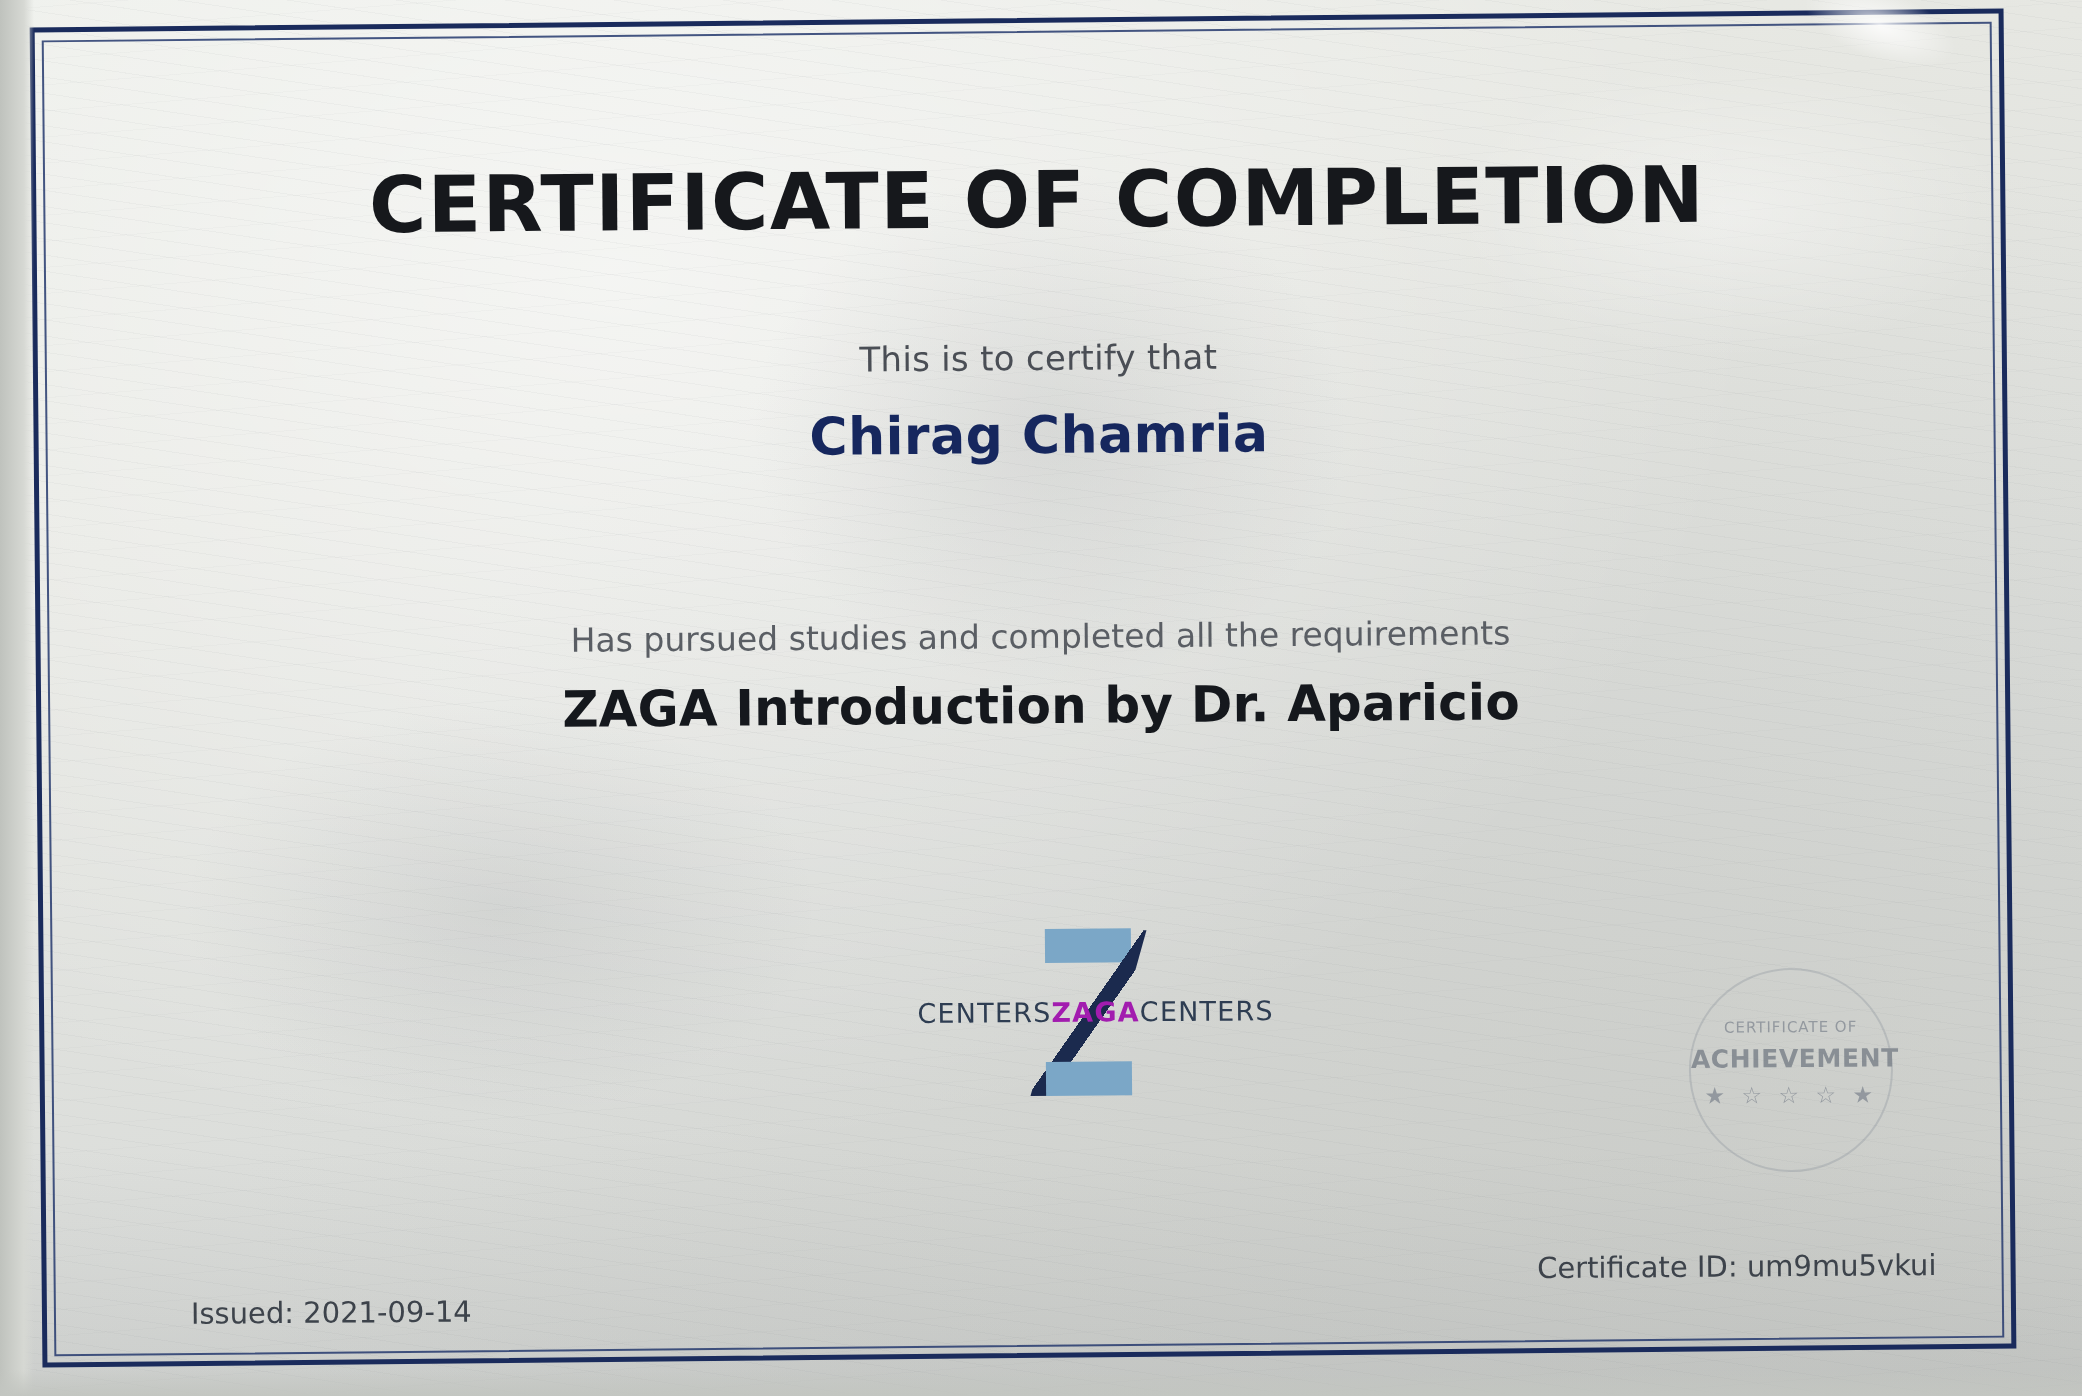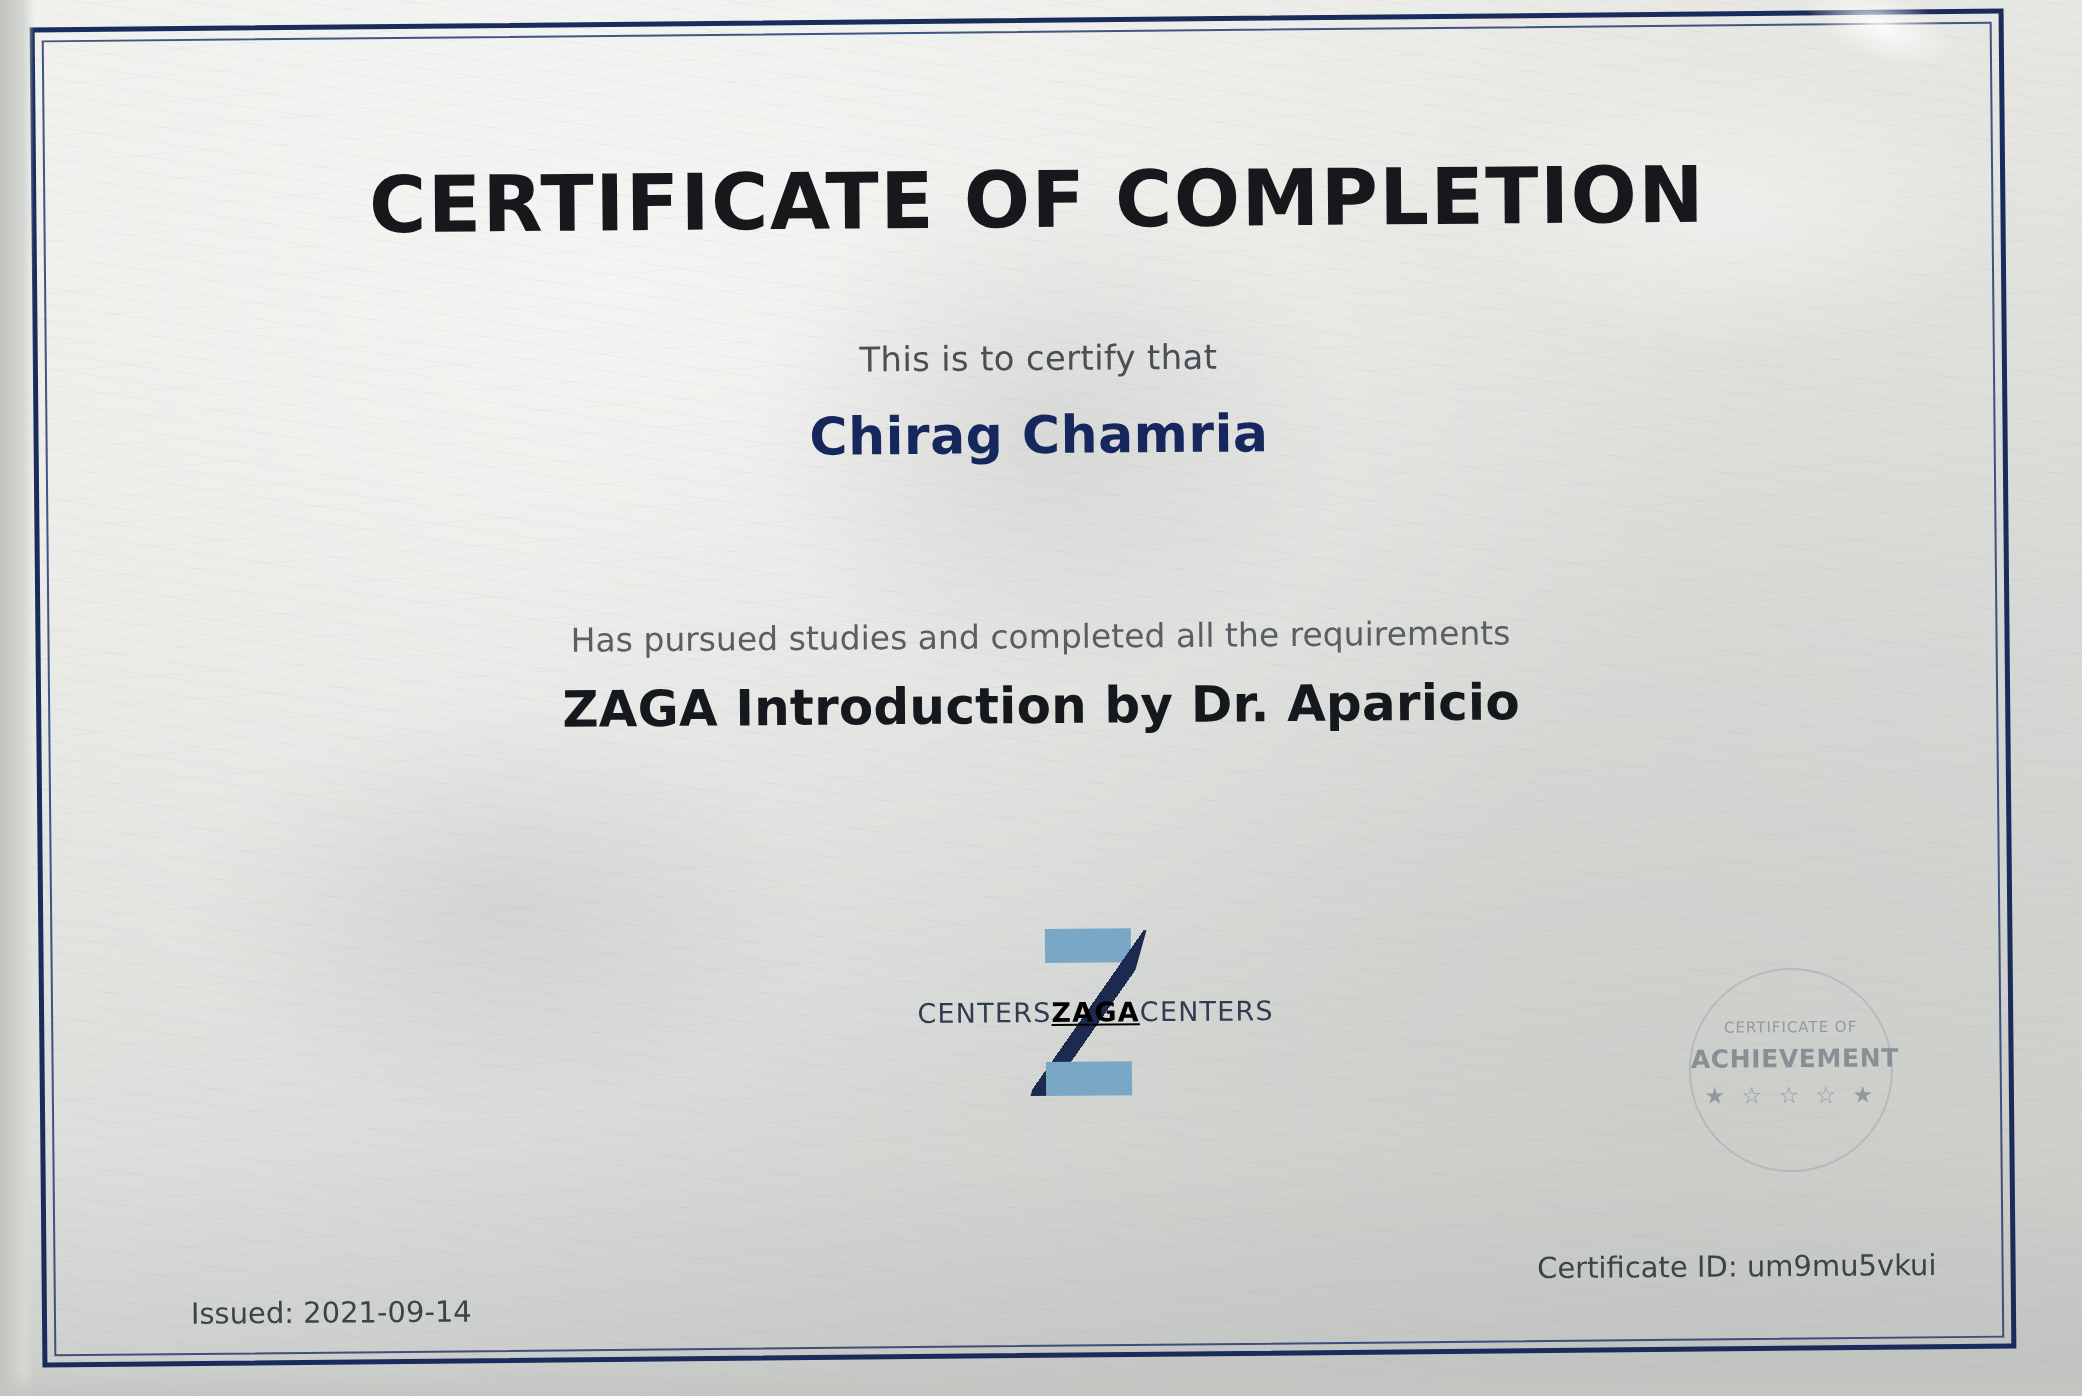--- a/index.html
+++ b/index.html
@@ -189,21 +189,21 @@
     top: 72px;
     width: 340px;
     text-align: center;
     font-size: 27px;
     letter-spacing: 1.2px;
     color: #20365f;
     font-family: "DejaVu Sans", sans-serif;
     white-space: nowrap;
   }
   .logo-words .light { color: #2e3d52; }
-  .logo-words .bold { font-weight: 700; color: #000000; text-decoration: underline; }
+  .logo-words .bold { font-weight: 700; color: #a21caf; }
 
   
   .seal {
     position: absolute;
     left: 1686px;
     top: 974px;
     width: 200px;
     height: 200px;
     border: 2px solid rgba(110,120,135,0.4);
     border-radius: 50%;

